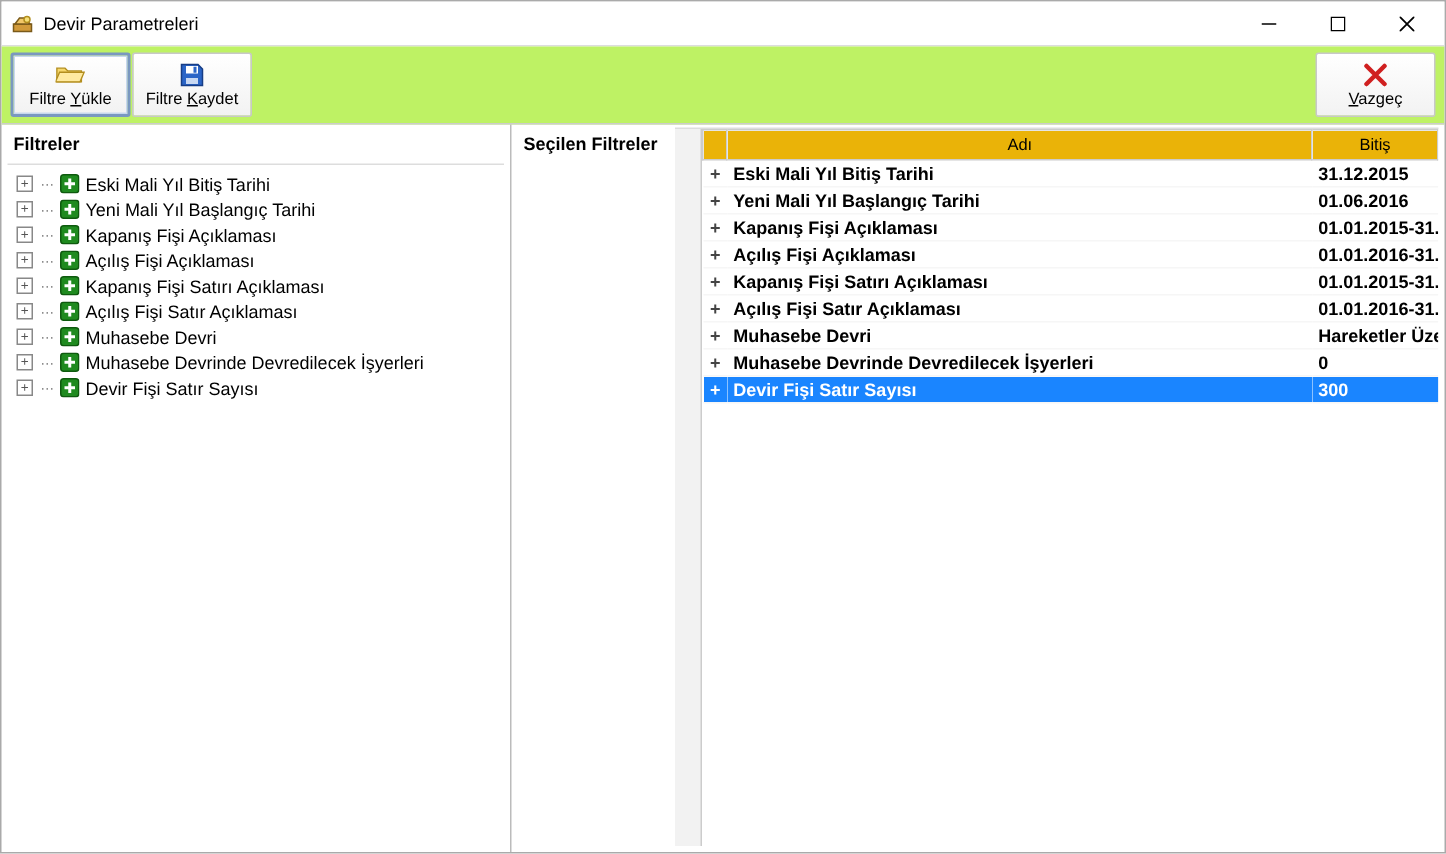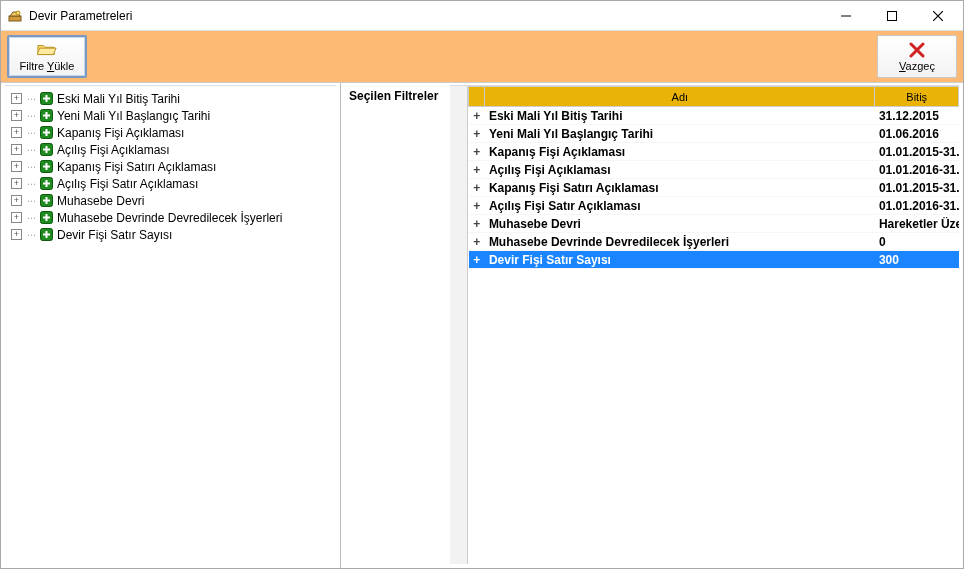--- a/index.html
+++ b/index.html
@@ -50,21 +50,21 @@
     font-family: inherit;
   }
 
   .toolbar {
     height: 52px;
     display: flex;
     align-items: stretch;
     gap: 1px;
     padding: 4px 6px;
     border-bottom: 1px solid #ccc;
-    background: #fdba74;
+    background: #bef264;
   }
   .tbtn {
     width: 80px;
     border: 1px solid #c8c8c8;
     background: linear-gradient(#fff,#f2f2f2);
     display: flex;
     flex-direction: column;
     align-items: center;
     justify-content: center;
     font-size: 11px;
@@ -248,39 +248,53 @@
       <svg width="22" height="16" viewBox="0 0 22 16">
         <path d="M1 3 h6 l2 2 h10 v8 h-18 z" fill="#f6d76b" stroke="#b38e1e"></path>
         <path d="M3 6 h18 l-3 7 h-18 z" fill="#ffeaa0" stroke="#b38e1e"></path>
       </svg>
     </span>
     <span class="tlabel">
       <span>Filtre </span><span class="ul">Y</span><span>ükle</span>
     </span>
   </button>
 
+  <button class="tbtn">
+    <span class="ticon">
+      <svg width="18" height="18" viewBox="0 0 18 18">
+        <path d="M2 2 h11 l3 3 v11 h-14 z" fill="#2b65c7" stroke="#173d85"></path>
+        <rect x="5" y="3" width="8" height="5" fill="#fff"></rect>
+        <rect x="5" y="11" width="8" height="4" fill="#c8d8f2"></rect>
+        <rect x="10" y="3.5" width="2" height="4" fill="#2b65c7"></rect>
+      </svg>
+    </span>
+    <span class="tlabel">
+      <span>Filtre </span><span class="ul">K</span><span>aydet</span>
+    </span>
+  </button>
 
   <div class="spacer"></div>
 
 
   <button class="tbtn">
     <span class="ticon">
       <svg width="16" height="16" viewBox="0 0 16 16">
         <path d="M2 2 L14 14 M14 2 L2 14" stroke="#d02020" stroke-width="3" stroke-linecap="round"></path>
       </svg>
     </span>
     <span class="tlabel">
       <span></span><span class="ul">V</span><span>azgeç</span>
     </span>
   </button>
 </div>
 
 <div class="main">
 
   <div class="pane-left">
+    <div class="pane-title">Filtreler</div>
     <div class="treeview" id="treeview">
         <div class="tree-row">
           <span class="expander">+</span>
           <span class="dots">⋯</span>
           <span class="plusicon">
             <svg width="13" height="13" viewBox="0 0 13 13">
               <rect x="0.5" y="0.5" width="12" height="12" rx="2" fill="#1f8a1f" stroke="#0e5a0e"></rect>
               <path d="M6.5 3 V10 M3 6.5 H10" stroke="#fff" stroke-width="2"></path>
             </svg>
           </span>

